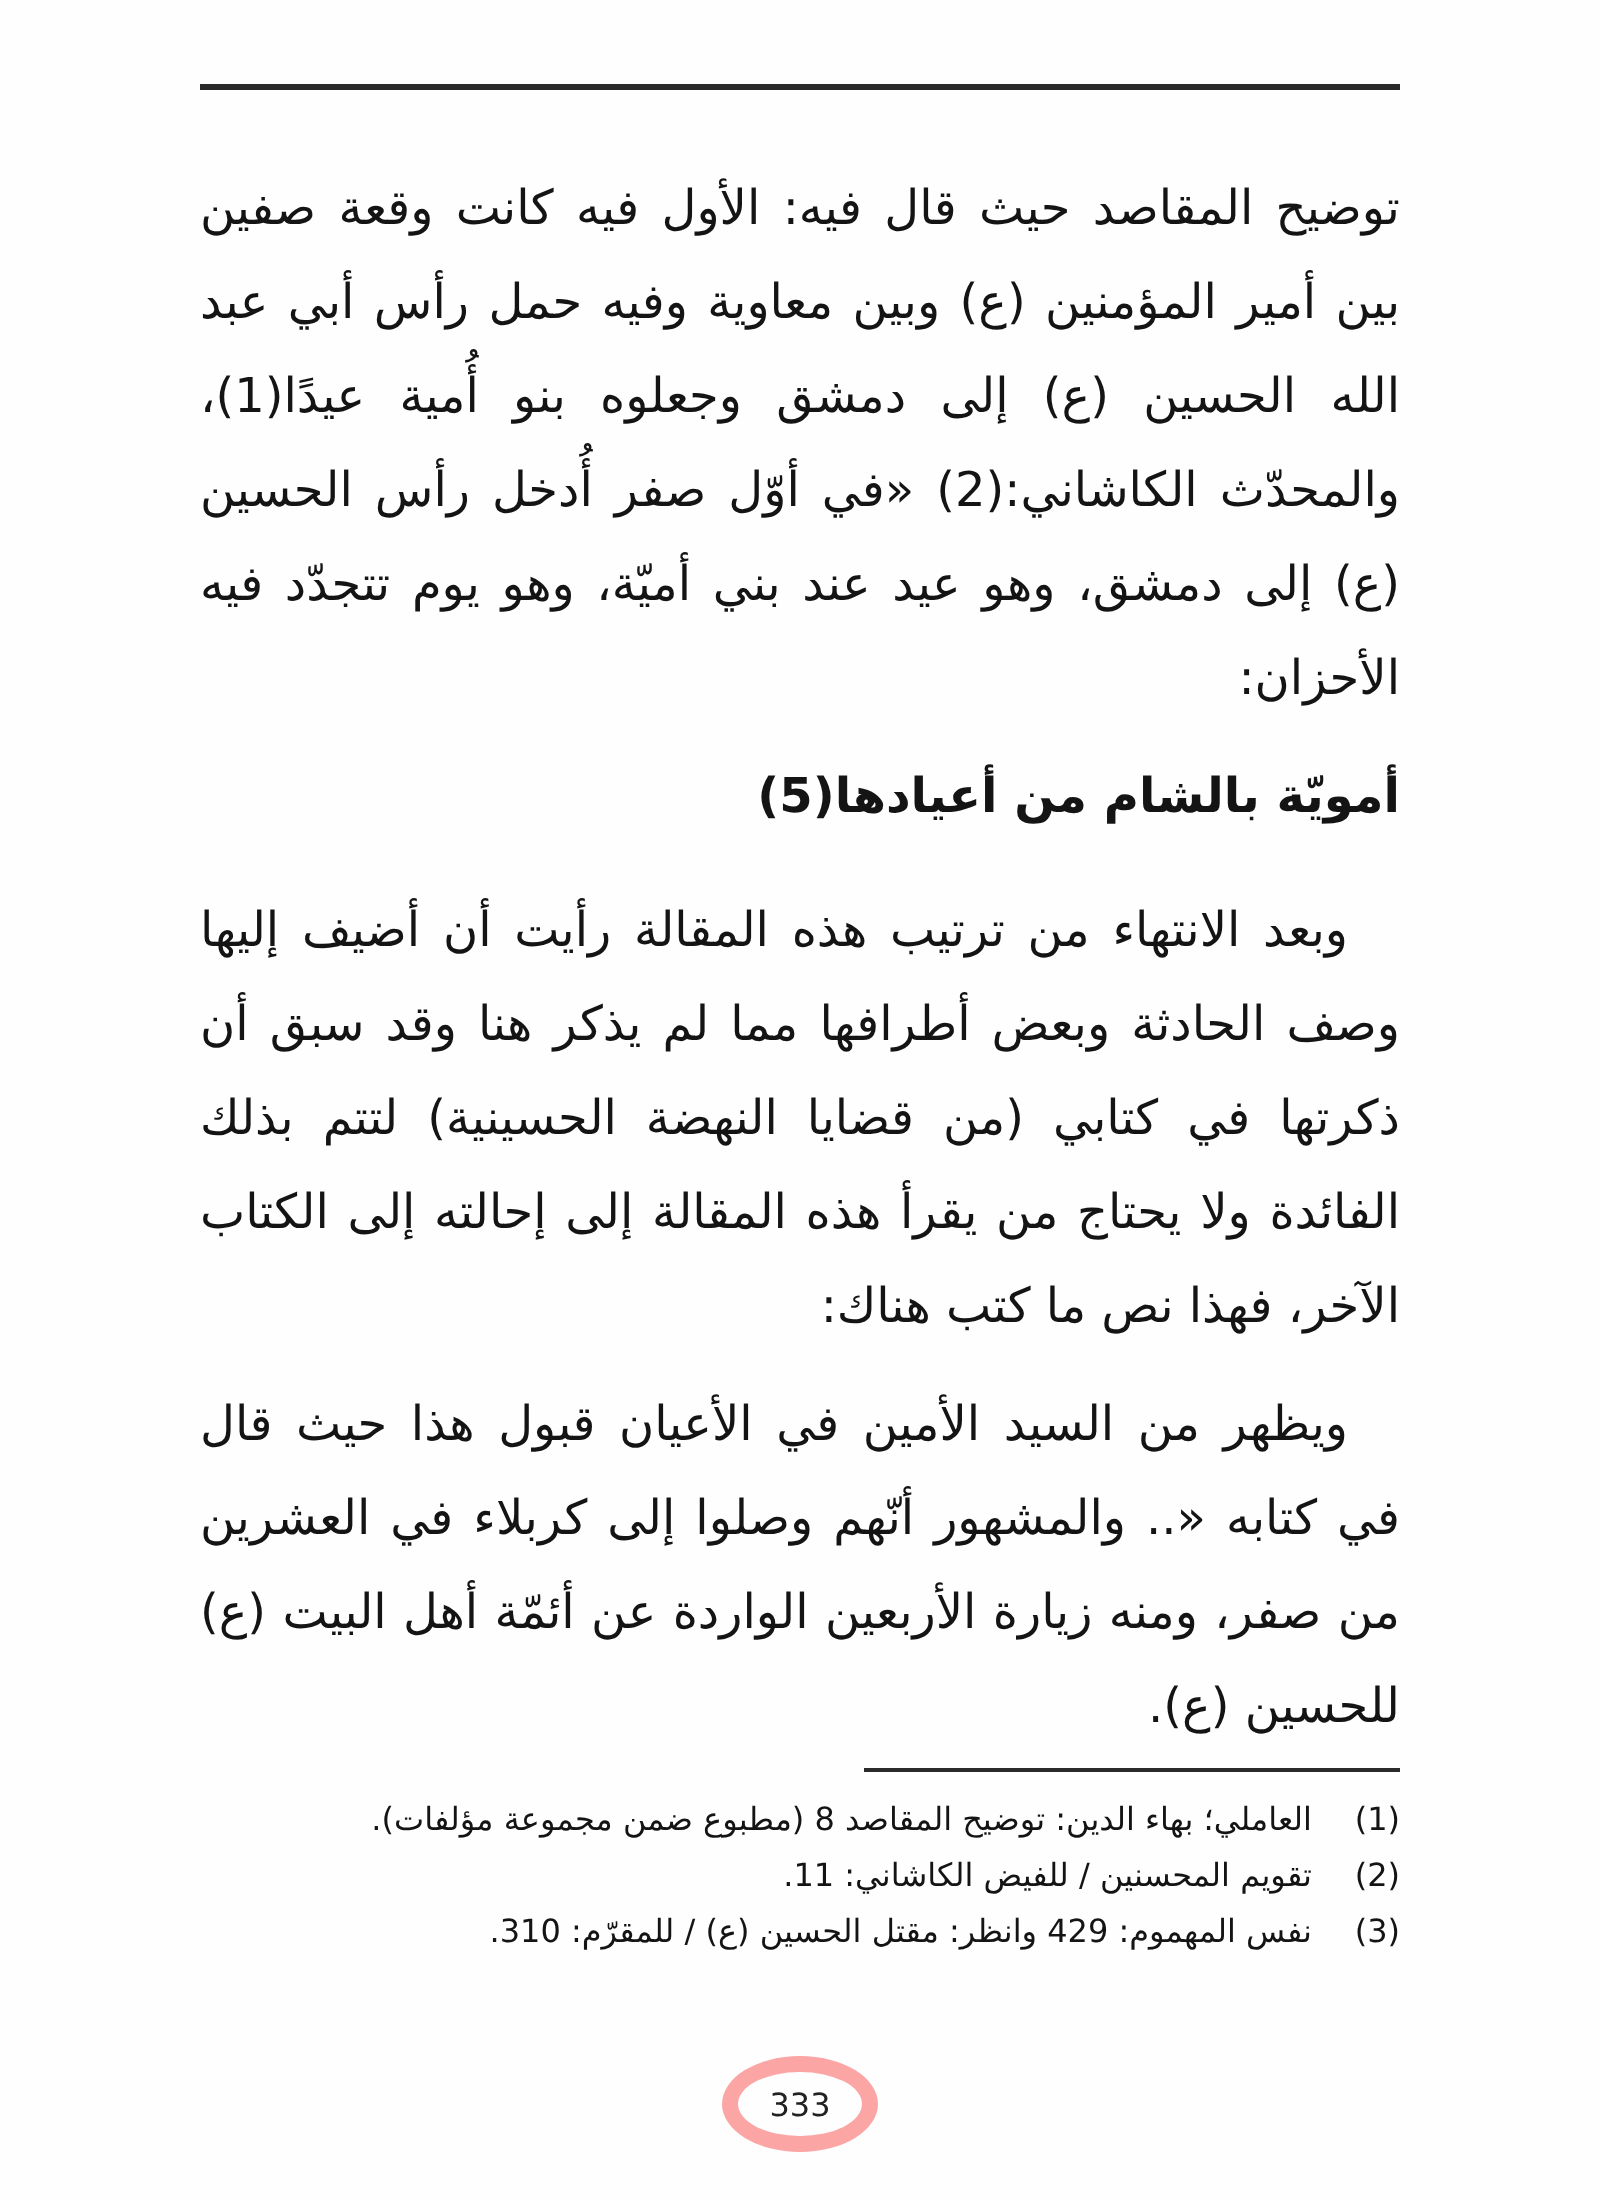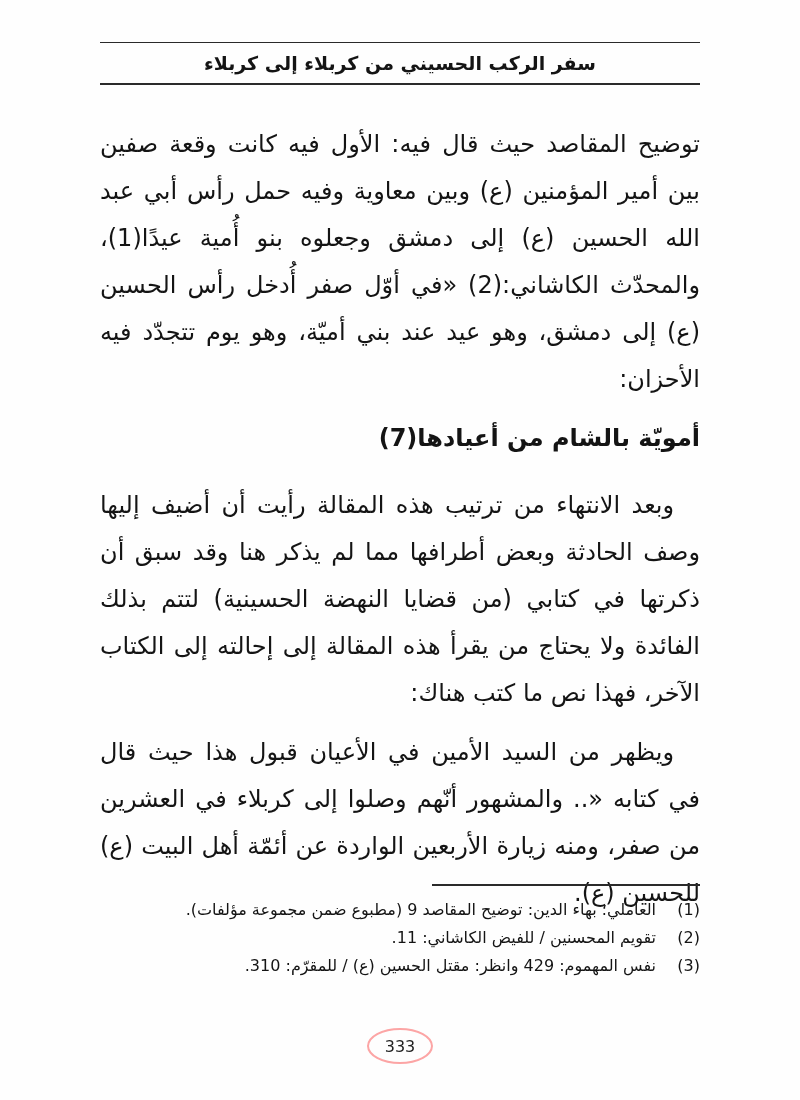--- a/index.html
+++ b/index.html
@@ -88,58 +88,57 @@
     flex: 1;
   }
   
   .page-number-pill {
     position: absolute;
     left: 50%;
     transform: translateX(-50%);
     top: 1028px;
     width: 62px;
     height: 32px;
-    border: 2px solid #fca5a5;
+    border: 8px solid #fca5a5;
     border-radius: 50%;
     display: flex;
     align-items: center;
     justify-content: center;
     font-size: 16px;
     color: #222;
   }
 </style>
 </head>
 <body>
 
 <div class="page">
 
   <header class="page-header">
     <hr class="rule rule-thin">
-    <div class="page-title">سفر الركب الحسيني من كربلاء إلى كربلاء</div>
     <hr class="rule">
   </header>
 
   <main class="page-body">
     <p>توضيح المقاصد حيث قال فيه: الأول فيه كانت وقعة صفين بين أمير المؤمنين (ع) وبين معاوية وفيه حمل رأس أبي عبد الله الحسين (ع) إلى دمشق وجعلوه بنو أُمية عيدًا(1)، والمحدّث الكاشاني:(2) «في أوّل صفر أُدخل رأس الحسين (ع) إلى دمشق، وهو عيد عند بني أميّة، وهو يوم تتجدّد فيه الأحزان:</p>
 
     <div class="poetry">
-      <span>أمويّة بالشام من أعيادها(7)</span>
+      <span>أمويّة بالشام من أعيادها(5)</span>
     </div>
 
     <p class="indent">وبعد الانتهاء من ترتيب هذه المقالة رأيت أن أضيف إليها وصف الحادثة وبعض أطرافها مما لم يذكر هنا وقد سبق أن ذكرتها في كتابي (من قضايا النهضة الحسينية) لتتم بذلك الفائدة ولا يحتاج من يقرأ هذه المقالة إلى إحالته إلى الكتاب الآخر، فهذا نص ما كتب هناك:</p>
 
     <p class="indent">ويظهر من السيد الأمين في الأعيان قبول هذا حيث قال في كتابه «.. والمشهور أنّهم وصلوا إلى كربلاء في العشرين من صفر، ومنه زيارة الأربعين الواردة عن أئمّة أهل البيت (ع) للحسين (ع).</p>
   </main>
 
   <footer class="footnote-area">
     <hr class="footnote-sep">
 
     <div class="footnote">
       <span class="footnote-num">(1)</span>
-      <span class="footnote-text">العاملي؛ بهاء الدين: توضيح المقاصد 9 (مطبوع ضمن مجموعة مؤلفات).</span>
+      <span class="footnote-text">العاملي؛ بهاء الدين: توضيح المقاصد 8 (مطبوع ضمن مجموعة مؤلفات).</span>
     </div>
 
     <div class="footnote">
       <span class="footnote-num">(2)</span>
       <span class="footnote-text">تقويم المحسنين / للفيض الكاشاني: 11.</span>
     </div>
 
     <div class="footnote">
       <span class="footnote-num">(3)</span>
       <span class="footnote-text">نفس المهموم: 429 وانظر: مقتل الحسين (ع) / للمقرّم: 310.</span>

